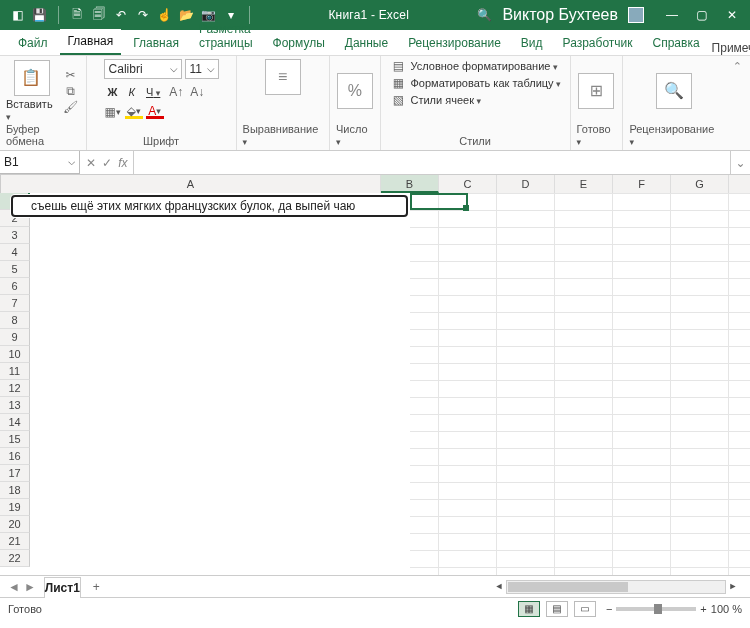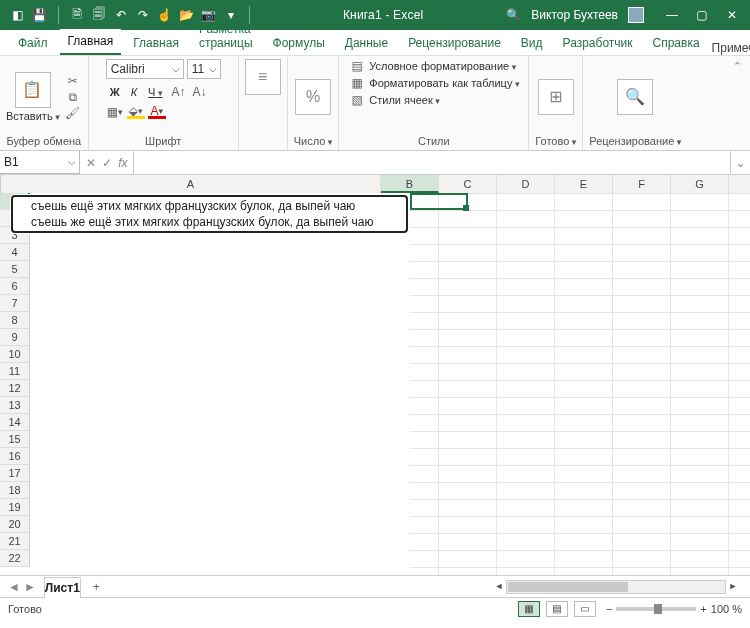--- a/index.html
+++ b/index.html
@@ -85,21 +85,21 @@
     <span class="qicon">↷</span>
     <span class="qicon">☝</span>
     <span class="qicon">📂</span>
     <span class="qicon">📷</span>
     <span class="qicon">▾</span>
     <span class="sep"></span>
   </div>
   <div class="title-center">Книга1 - Excel</div>
   <div class="title-right">
     <span class="qicon">🔍</span>
-    <span style="font-size:12px;">Виктор Бухтеев</span>
+    <span style="font-size:16px;">Виктор Бухтеев</span>
     <span class="avatar"></span>
     <div class="win-controls">
       <span class="win-btn">—</span>
       <span class="win-btn">▢</span>
       <span class="win-btn">✕</span>
     </div>
   </div>
 </div>
 
 <div class="tabs">
@@ -151,20 +151,21 @@
         <span class="smallico drop" style="border-bottom:3px solid #d00;color:#d00;">A</span>
       </div>
     </div>
     <div class="label">Шрифт</div>
   </div>
 
   <div class="group">
     <div class="body col">
       <div class="iconbox">≡</div>
     </div>
+    <div class="label drop">Выравнивание</div>
   </div>
 
   <div class="group">
     <div class="body">
         <div class="iconbox">%</div>
       </div>
     <div class="label drop">Число</div>
   </div>
 
   <div class="group" style="min-width:190px;">
@@ -250,21 +251,20 @@
       <div class="rh">18</div>
       <div class="rh">19</div>
       <div class="rh">20</div>
       <div class="rh">21</div>
       <div class="rh">22</div>
     </div>
   <div class="gridbg" style="background-position:-30px 0, 0 0; background-size:58px 17px,58px 17px; left:410px;"></div>
 
   <div class="box-highlight" style="left:11px; top:20px; width:397px;">
     <div>съешь ещё этих мягких французских булок, да выпей чаю</div>
-    <div>съешь же ещё этих мягких французских булок, да выпей чаю</div>
   </div>
 
   <div class="sel-cell" style="left:410px; top:18px;"></div>
 </div>
 
 <div class="sheet-tabs">
   <div class="nav">
     <span>◄</span>
     <span>►</span>
   </div>

